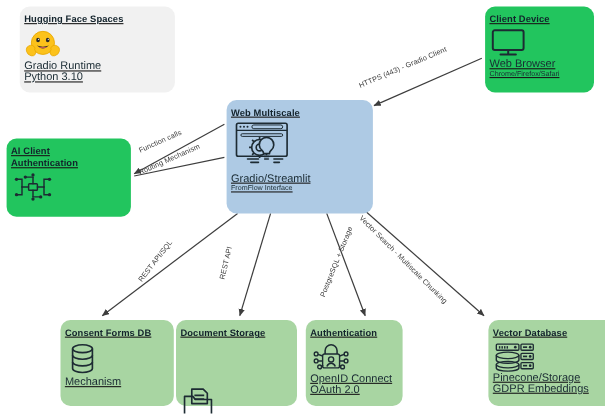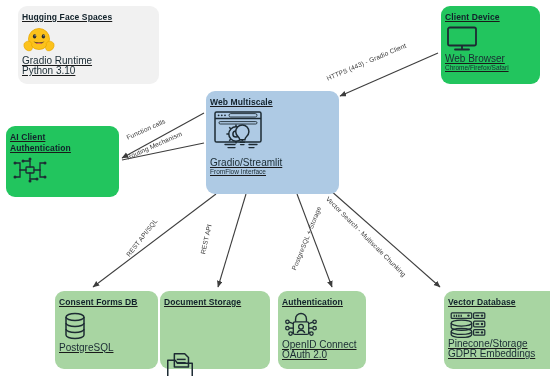--- a/index.html
+++ b/index.html
@@ -247,21 +247,21 @@
     <div class="icon">
       <svg width="32" height="32" viewBox="0 0 32 32">
         <g fill="none" stroke="#1d2b33" stroke-width="1.5">
           <ellipse cx="16" cy="7" rx="9" ry="3.6"></ellipse>
           <path d="M7 7 L7 25 a9 3.6 0 0 0 18 0 L25 7"></path>
           <path d="M7 13 a9 3.6 0 0 0 18 0"></path>
           <path d="M7 19 a9 3.6 0 0 0 18 0"></path>
         </g>
       </svg>
     </div>
-    <div class="sub">PostgreSQL</div>
+    <div class="sub">Mechanism</div>
   </div>
 
   <div class="node theme-green" id="node-docs">
     <div class="title">Document Storage</div>
     <div class="icon">
       <svg width="32" height="32" viewBox="0 0 34 32">
         <g fill="none" stroke="#1d2b33" stroke-width="1.5" stroke-linejoin="round">
           <path d="M11 3 h11 l4 4 v10 h-15 z"></path>
           <line x1="13.5" y1="9" x2="23" y2="9"></line>
           <line x1="13.5" y1="12.5" x2="23" y2="12.5"></line>

